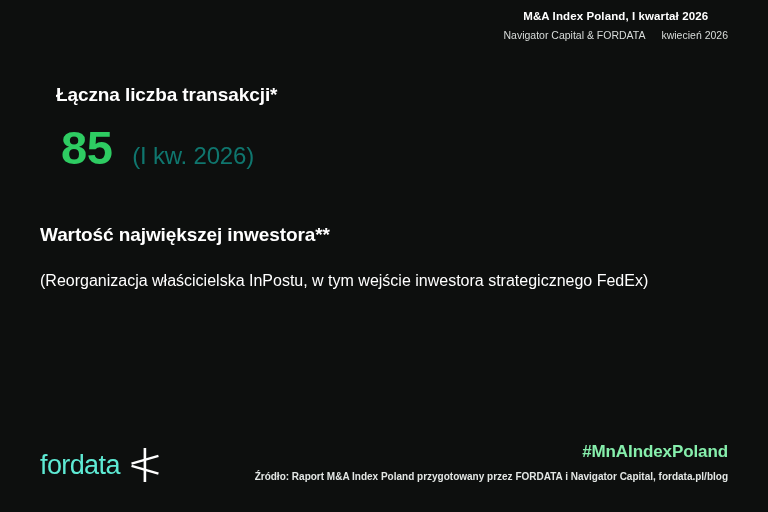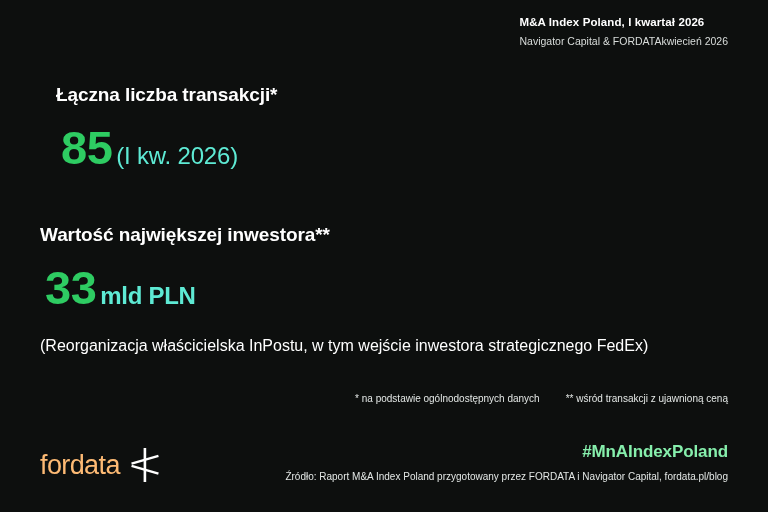--- a/index.html
+++ b/index.html
@@ -12,37 +12,38 @@
   .slide {
     position: relative;
     width: 768px; height: 512px;
     background: #0d0f0e;
     color: #ffffff;
   }
 
   
   .header {
     position: absolute;
-    top: 14px; right: 40px;
-    text-align: left;
+    top: 8px; right: 40px;
+    text-align: center;
     line-height: 1.45;
   }
   .header-title {
     font-size: 11.5px;
     font-weight: bold;
     color: #ffffff;
     letter-spacing: .1px;
   }
   .header-sub {
     margin-top: 3px;
     font-size: 10.5px;
     color: #d8dcda;
     font-weight: normal;
   }
   .header-sub .sub-date {
+    margin-left: 16px;
     color: #d8dcda;
   }
 
   
   .block-one { position: absolute; top: 84px; left: 56px; }
   .block-two { position: absolute; top: 224px; left: 40px; }
 
   .label {
     font-size: 19px;
     font-weight: bold;
@@ -58,23 +59,23 @@
     text-align: right;
   }
   .big-number {
     font-size: 47px;
     font-weight: bold;
     color: #2ecc62;
     line-height: 1;
     letter-spacing: -0.5px;
   }
   .value-suffix {
-    margin-left: 4px;
+    margin-left: 20px;
     font-size: 24px;
-    color: #5eead4;
+    color: #0f766e;
     font-weight: normal;
     letter-spacing: -0.2px;
   }
   .value-suffix.bold { font-weight: bold; letter-spacing: -0.3px; }
 
   .note {
     margin-top: 26px;
     font-size: 16px;
     color: #ffffff;
     font-weight: normal;
@@ -92,21 +93,21 @@
 
   
   .logo {
     position: absolute;
     left: 40px; bottom: 30px;
     display: flex;
     align-items: center;
   }
   .logo-text {
     font-size: 27px;
-    color: #fdba74;
+    color: #5eead4;
     letter-spacing: -0.6px;
     font-weight: normal;
   }
   .logo-mark {
     margin-left: 10px;
     position: relative;
     width: 30px; height: 34px;
   }
   .logo-mark svg { display: block; }
 
@@ -118,20 +119,21 @@
   .hashtag {
     font-size: 17px;
     font-weight: bold;
     color: #86efac;
     letter-spacing: -0.1px;
   }
   .source {
     margin-top: 9px;
     font-size: 10px;
     color: #e3e7e5;
+    font-weight: bold;
   }
 </style>
 </head>
 <body>
 
 <div class="slide">
 
   <div class="header">
     <div class="header-title">M&amp;A Index Poland, I kwartał 2026</div>
     <div class="header-sub">
@@ -142,31 +144,23 @@
   <div class="block-one">
     <div class="label">Łączna liczba transakcji*</div>
     <div class="value-row">
       <span class="big-number">85</span>
       <span class="value-suffix">(I kw. 2026)</span>
     </div>
   </div>
 
   <div class="block-two">
     <div class="label">Wartość największej inwestora**</div>
-    <div class="value-row">
-      <span class="big-number">33</span>
-      <span class="value-suffix bold">mld PLN</span>
-    </div>
     <div class="note">(Reorganizacja właścicielska InPostu, w tym wejście inwestora strategicznego FedEx)</div>
   </div>
 
-  <div class="footnotes">
-    <span>* na podstawie ogólnodostępnych danych</span>
-    <span>** wśród transakcji z ujawnioną ceną</span>
-  </div>
 
   <div class="logo">
     <span class="logo-text">fordata</span>
     <span class="logo-mark">
       <svg width="30" height="34" viewBox="0 0 30 34">
         <rect x="13.6" y="0" width="2.6" height="34" fill="#ffffff"></rect>
         <rect x="1" y="10.5" width="28" height="2.4" fill="#ffffff" transform="rotate(-16 15 11.7)"></rect>
         <rect x="1" y="20.5" width="28" height="2.4" fill="#ffffff" transform="rotate(16 15 21.7)"></rect>
       </svg>
     </span>

